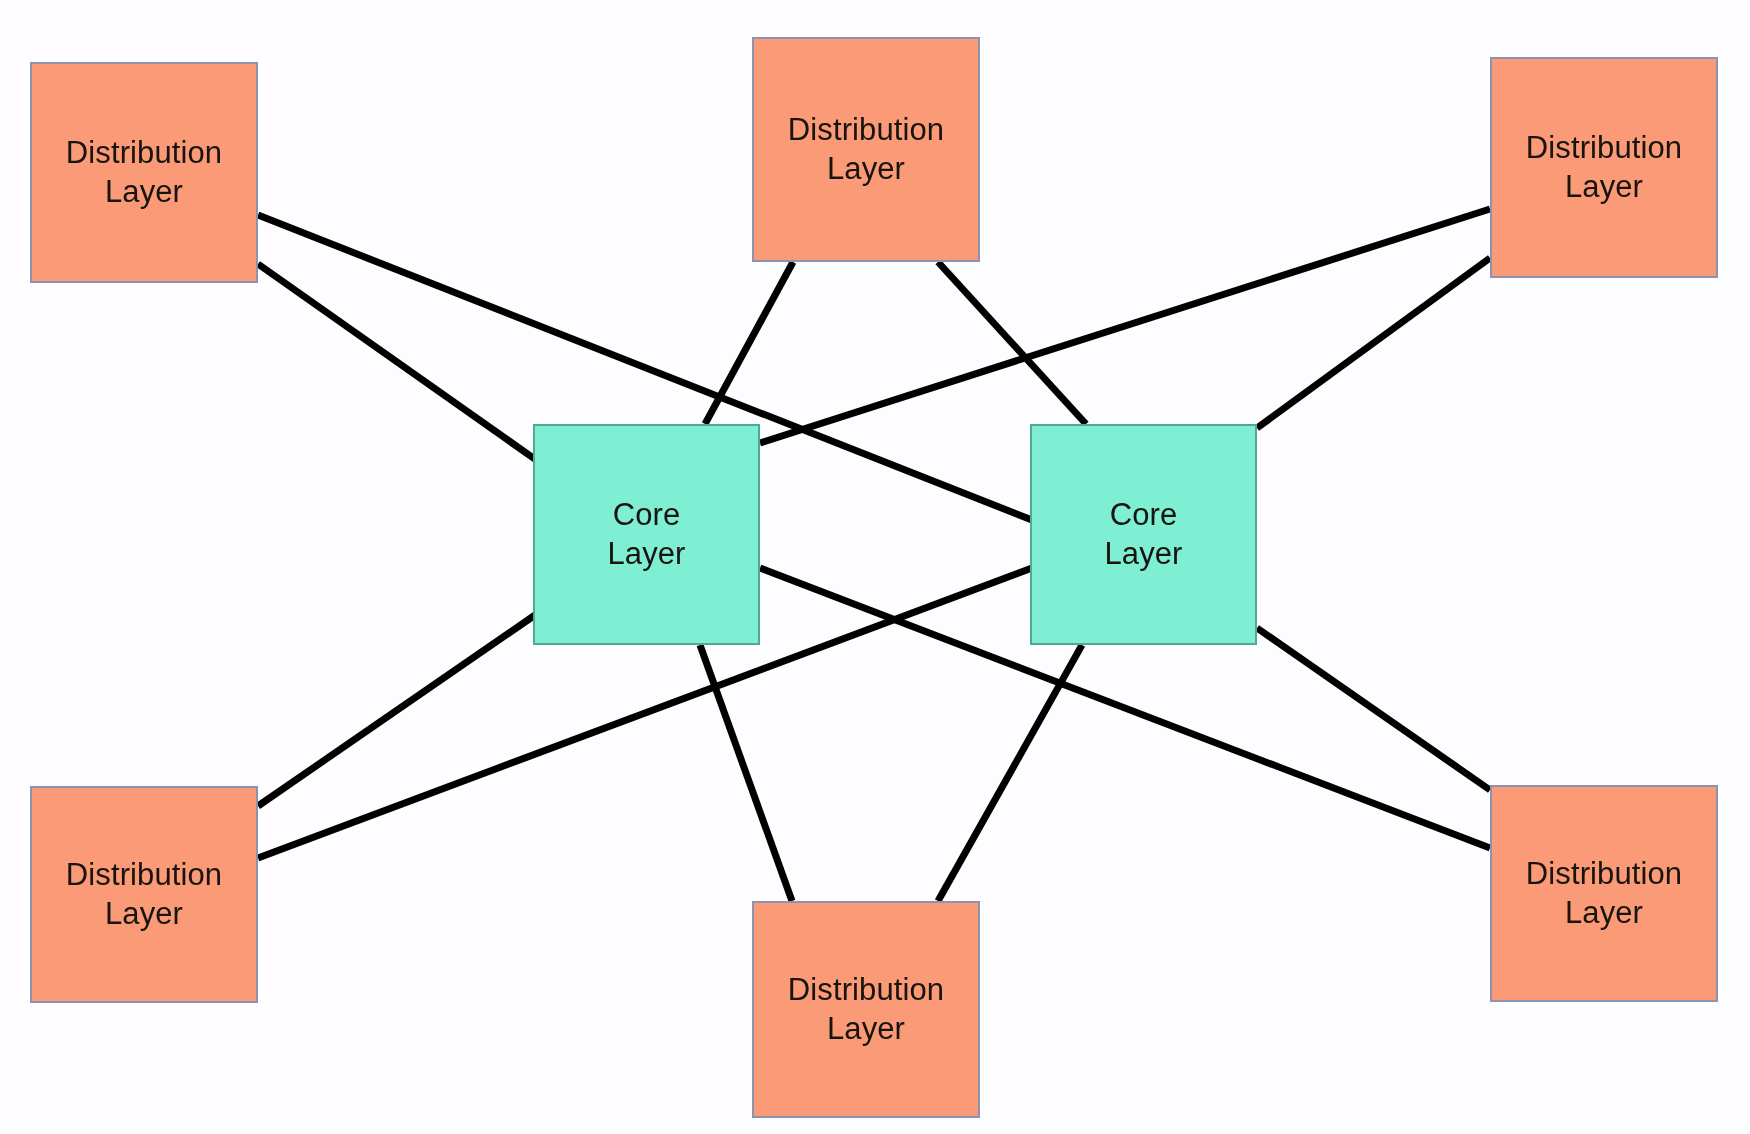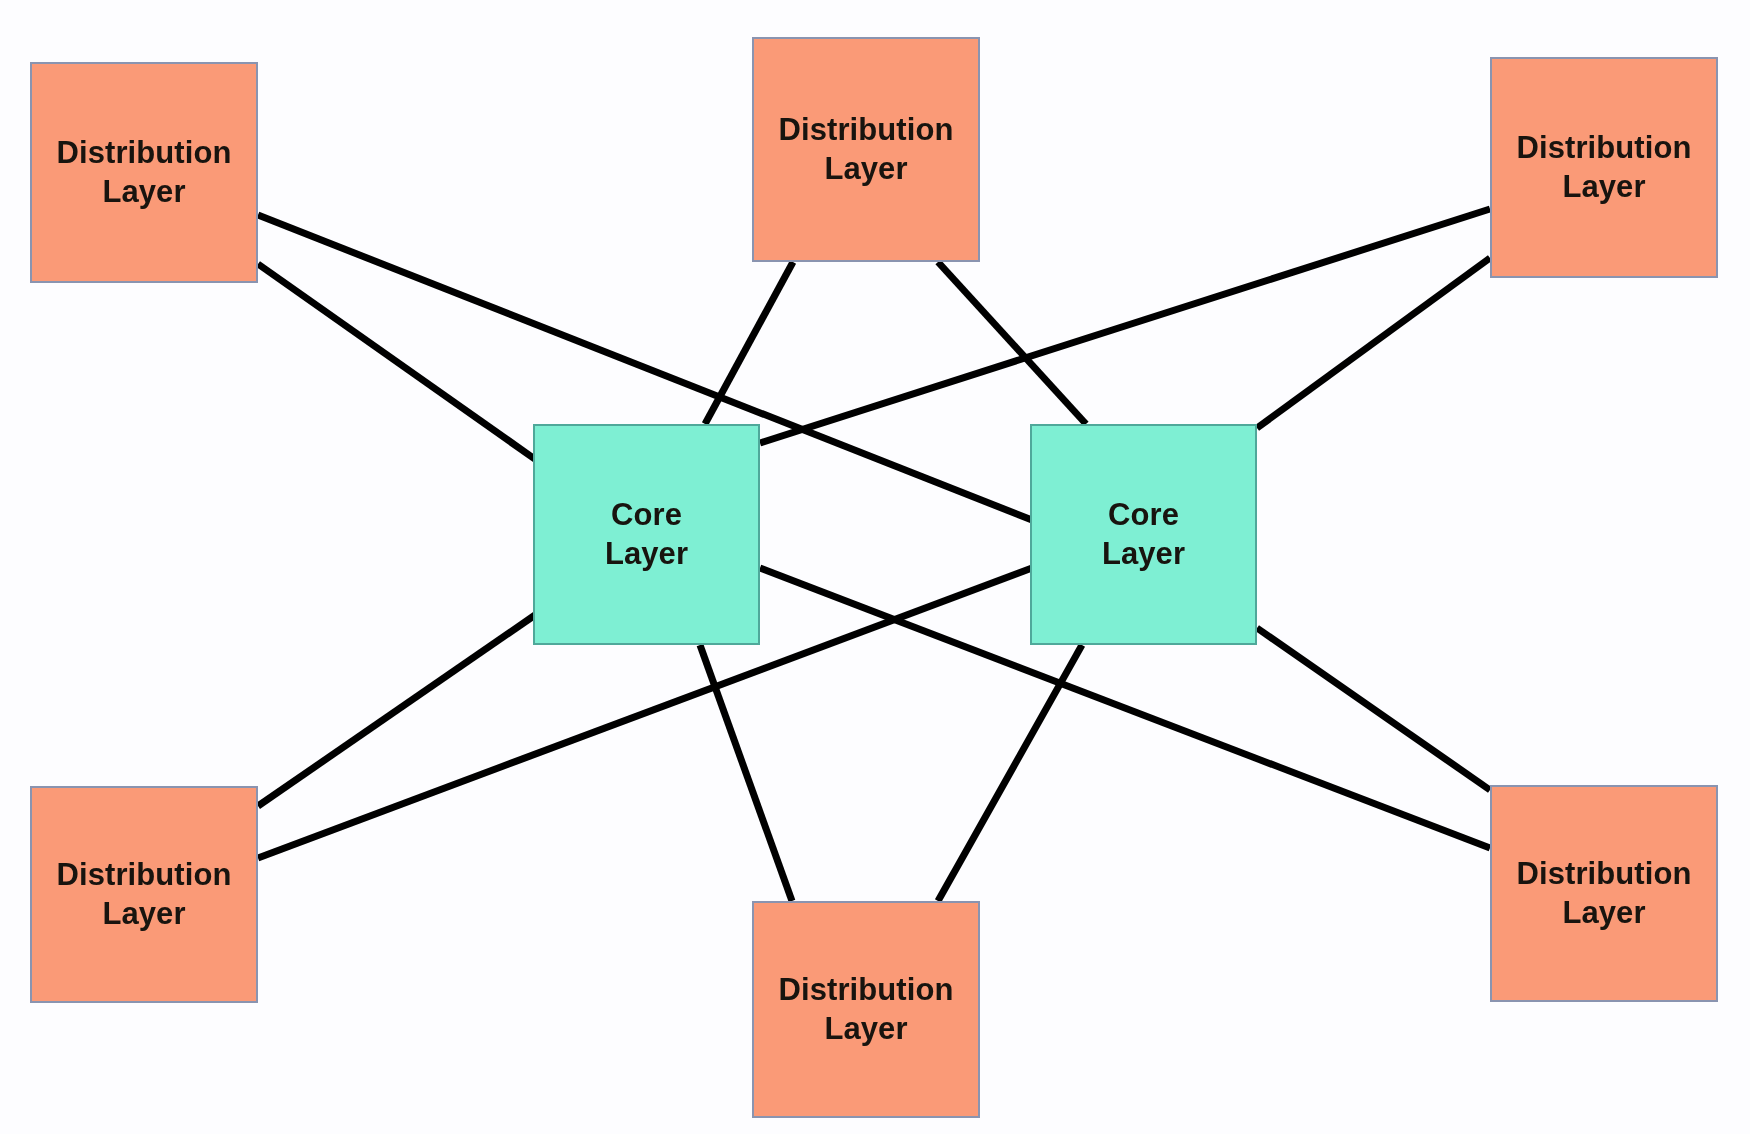--- a/index.html
+++ b/index.html
@@ -11,21 +11,20 @@
     width: 1750px;
     height: 1134px;
     font-family: "Liberation Sans", sans-serif;
   }
   #canvas {
     position: relative;
     width: 1750px;
     height: 1134px;
     background: #fdfdff;
     overflow: hidden;
-    font-weight: bold;
   }
   #edges {
     position: absolute;
     left: 0;
     top: 0;
     width: 1750px;
     height: 1134px;
     z-index: 1;
   }
   .node {

